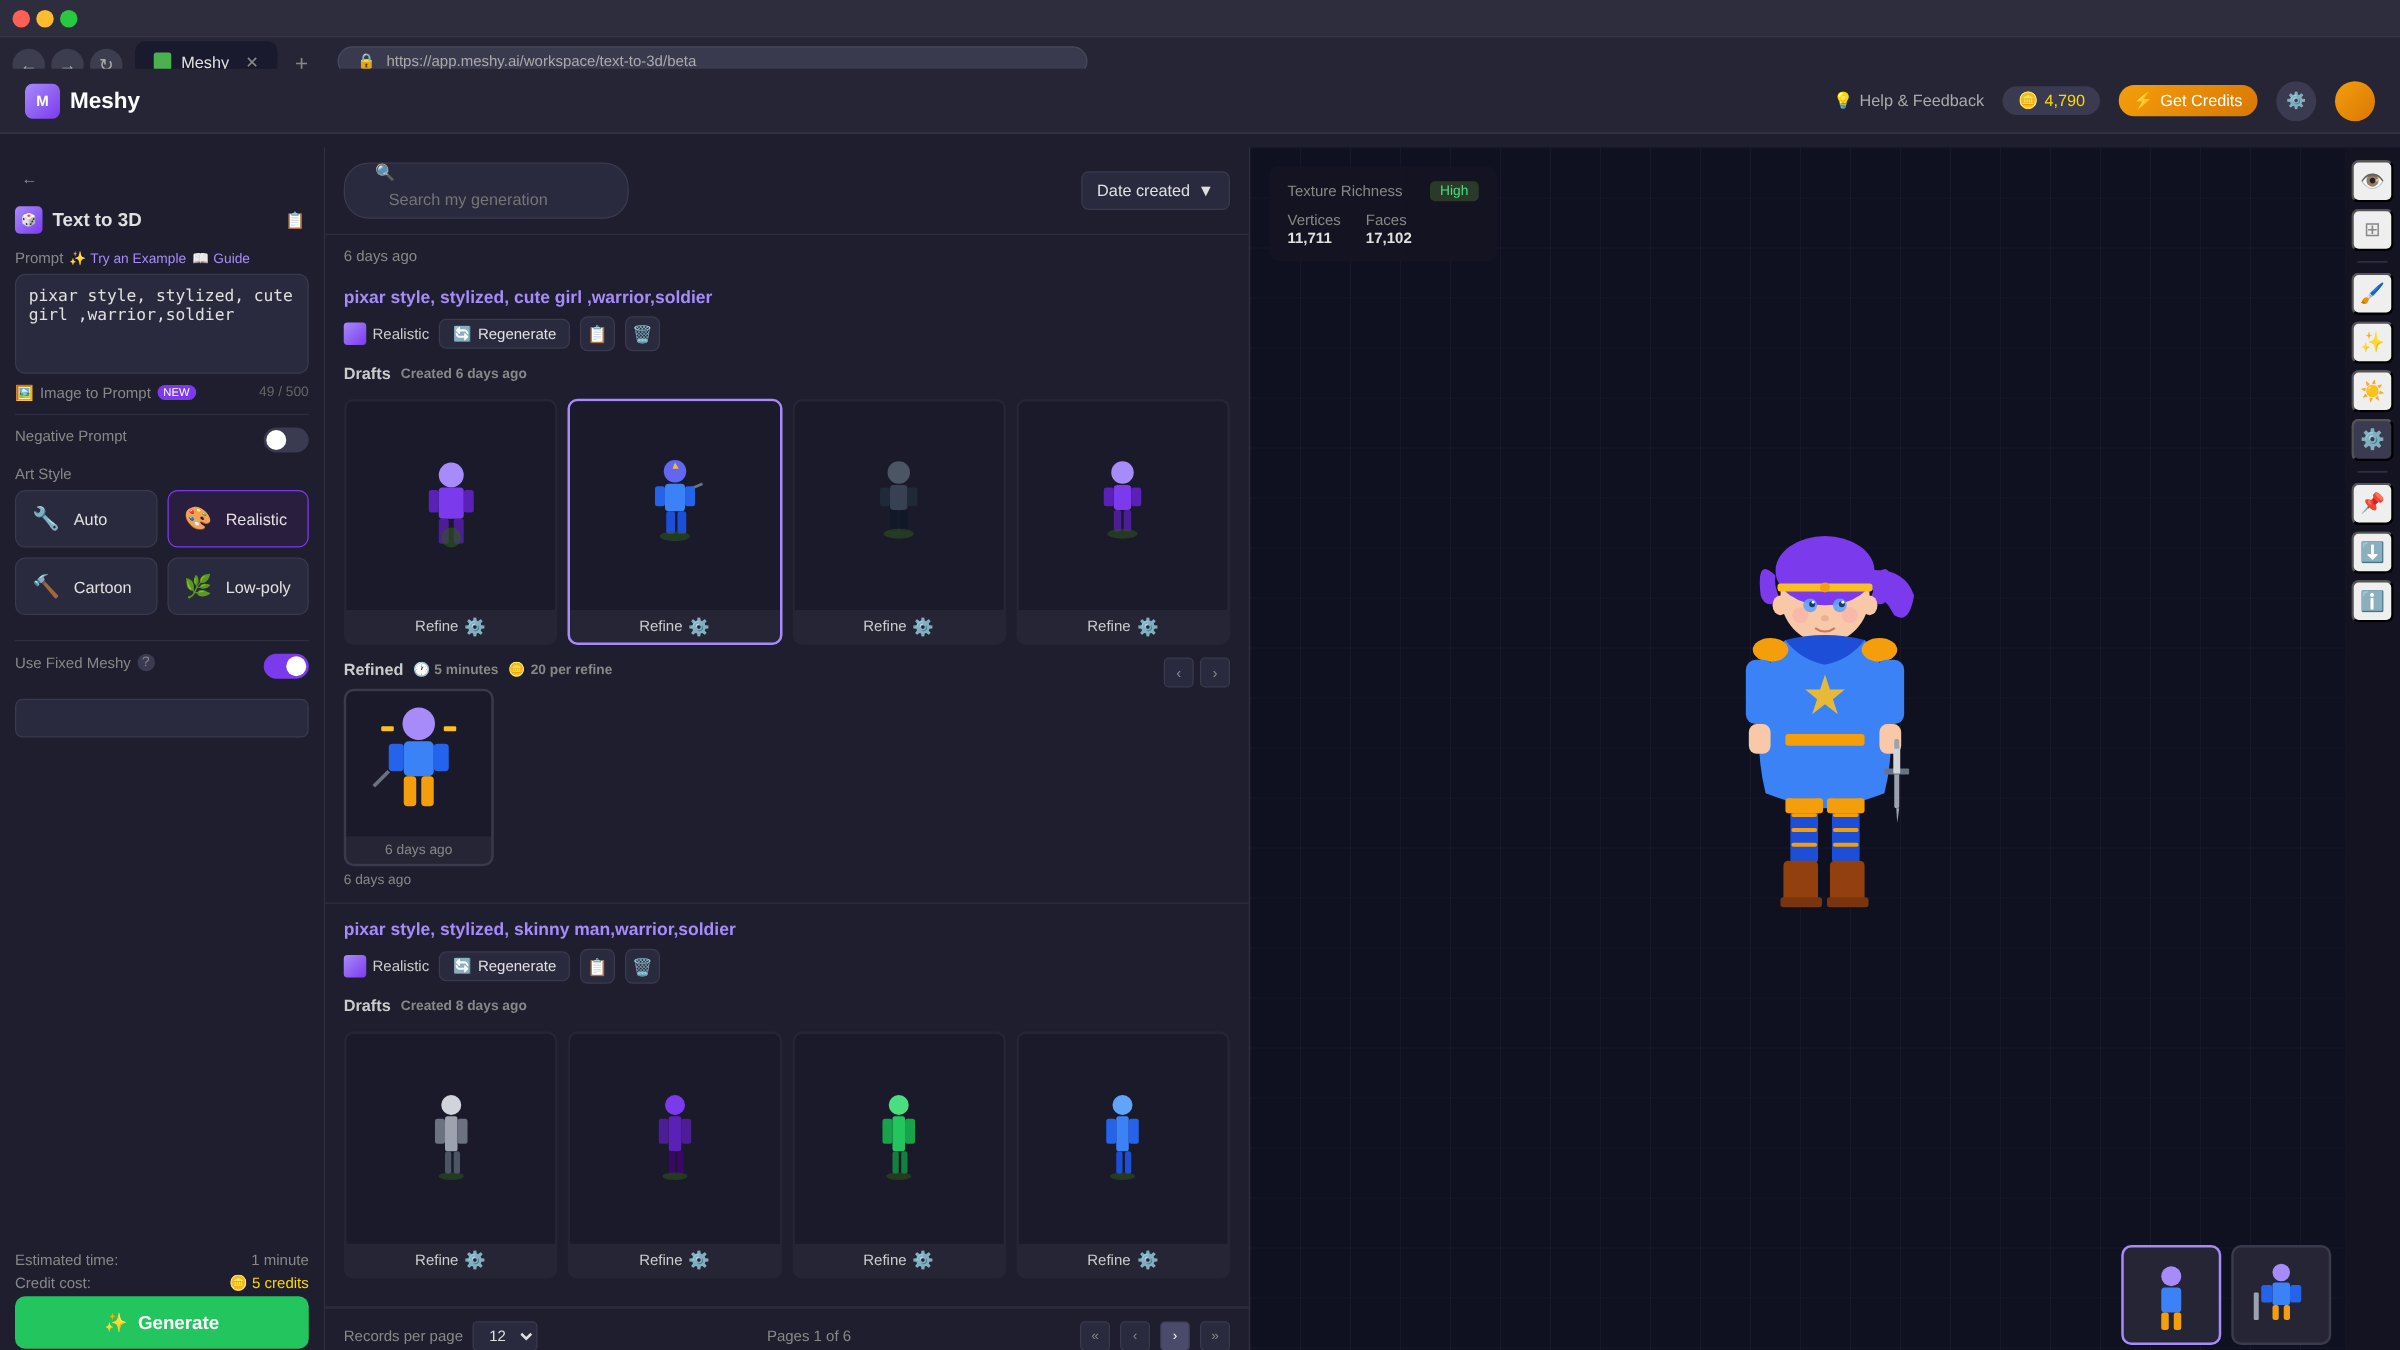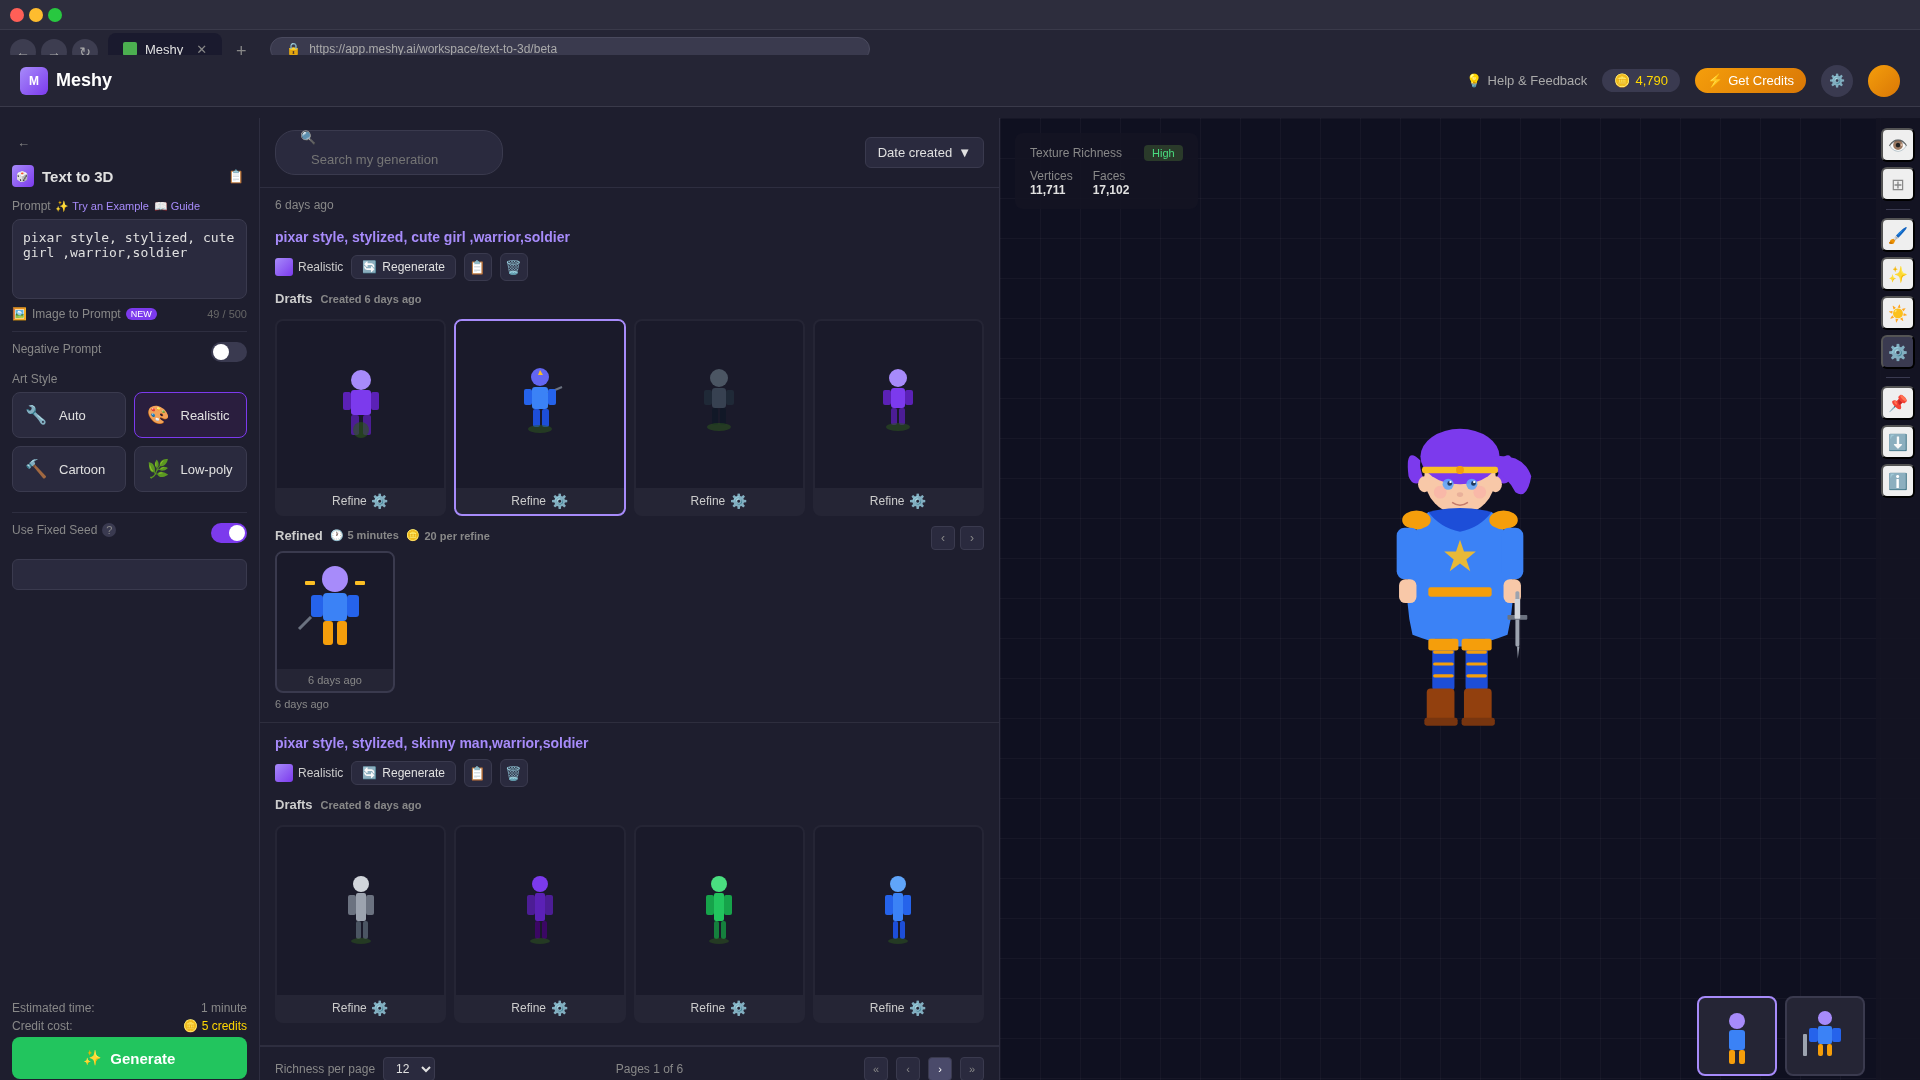--- a/index.html
+++ b/index.html
@@ -253,21 +253,21 @@
         <div class="art-style-item">
           <div class="art-style-icon">🌿</div>
           <span>Low-poly</span>
         </div>
       </div>
 
       <hr class="divider">
 
       <div class="row">
         <span class="label">
-          <span>Use Fixed Seed</span>
+          <span>Use Fixed Meshy</span>
           <span style="color:#888; font-size:11px; background:#3a3a50; border-radius:50%; width:14px; height:14px; display:inline-flex; align-items:center; justify-content:center; cursor:help;">?</span>
         </span>
         <div class="toggle active">
           <div class="toggle-knob"></div>
         </div>
       </div>
       <input class="seed-input" type="text" style="">
 
       <div class="bottom-section">
         <div class="estimated">
@@ -530,21 +530,21 @@
             </div>
             <div class="refine-label">
               <span>Refine</span>
               <span class="gear-icon">⚙️</span>
             </div>
           </div>
         </div>
       </div>
 
       <div class="pagination">
-        <span class="records-label">Richness per page</span>
+        <span class="records-label">Records per page</span>
         <select class="page-select">
           <option>12</option>
           <option>24</option>
           <option>48</option>
         </select>
         <span class="page-info">Pages 1 of 6</span>
         <button class="page-btn">«</button>
         <button class="page-btn">‹</button>
         <button class="page-btn active">›</button>
         <button class="page-btn">»</button>

